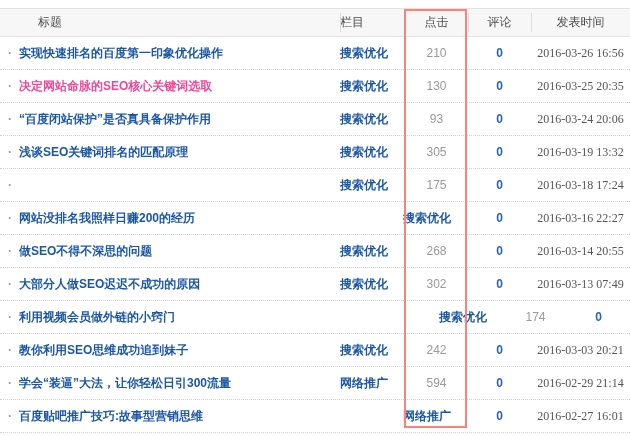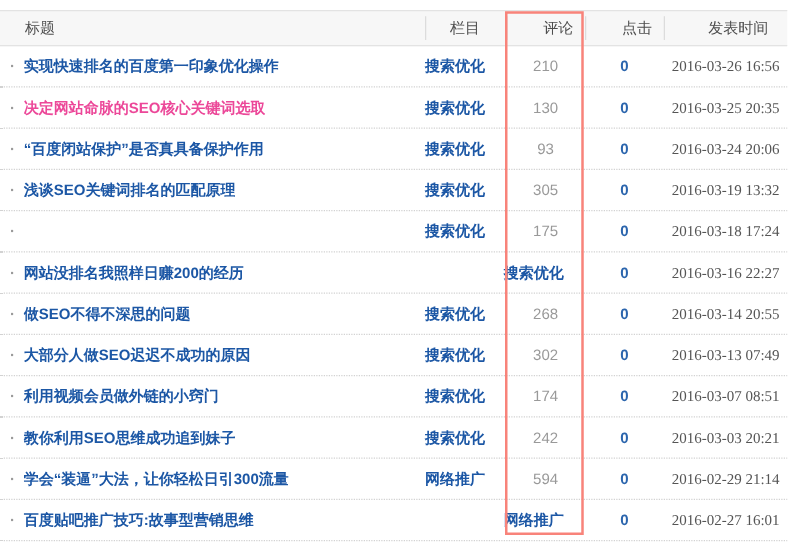--- a/index.html
+++ b/index.html
@@ -20,21 +20,21 @@
   
   .thead {
     display: flex;
     align-items: center;
     height: 27px;
     background: #f7f7f7;
     border-top: 1px solid #e3e3e3;
     border-bottom: 1px solid #e3e3e3;
     color: #4d4d4d;
   }
-  .thead .cell { position: relative; padding-left: 20px; }
+  .thead .cell { position: relative; }
   .thead .cell + .cell::before {
     content: "";
     position: absolute;
     left: 0;
     top: 4px;
     bottom: 4px;
     width: 1px;
     background: #dcdcdc;
   }
   
@@ -92,26 +92,26 @@
 
 <div class="article-table">
 
   <div class="thead">
     <div class="cell col-title">
         <span>标题</span>
       </div>
     <div class="cell col-category">
         <span>栏目</span>
       </div>
+    <div class="cell col-clicks">
+        <span>点击</span>
+      </div>
     <div class="cell col-comments">
         <span>评论</span>
       </div>
-    <div class="cell col-clicks">
-        <span>点击</span>
-      </div>
     <div class="cell col-time">
         <span>发表时间</span>
       </div>
   </div>
 
   <div>
       <div class="row">
     <div class="cell col-title">
       <span class="bullet">·</span>
       <a href="#" class="title-link">实现快速排名的百度第一印象优化操作</a>
@@ -257,23 +257,20 @@
       <a href="#" class="title-link">利用视频会员做外链的小窍门</a>
     </div>
     <div class="cell col-category">
       <a href="#" class="category-link">搜索优化</a>
     </div>
     <div class="cell col-clicks">
       <span class="clicks-val">174</span>
     </div>
     <div class="cell col-comments">
       <span class="comments-val">0</span>
-    </div>
-    <div class="cell col-time">
-      <span class="time-val">2016-03-07 08:51</span>
     </div>
   </div>
       <div class="row">
     <div class="cell col-title">
       <span class="bullet">·</span>
       <a href="#" class="title-link">教你利用SEO思维成功追到妹子</a>
     </div>
     <div class="cell col-category">
       <a href="#" class="category-link">搜索优化</a>
     </div>

